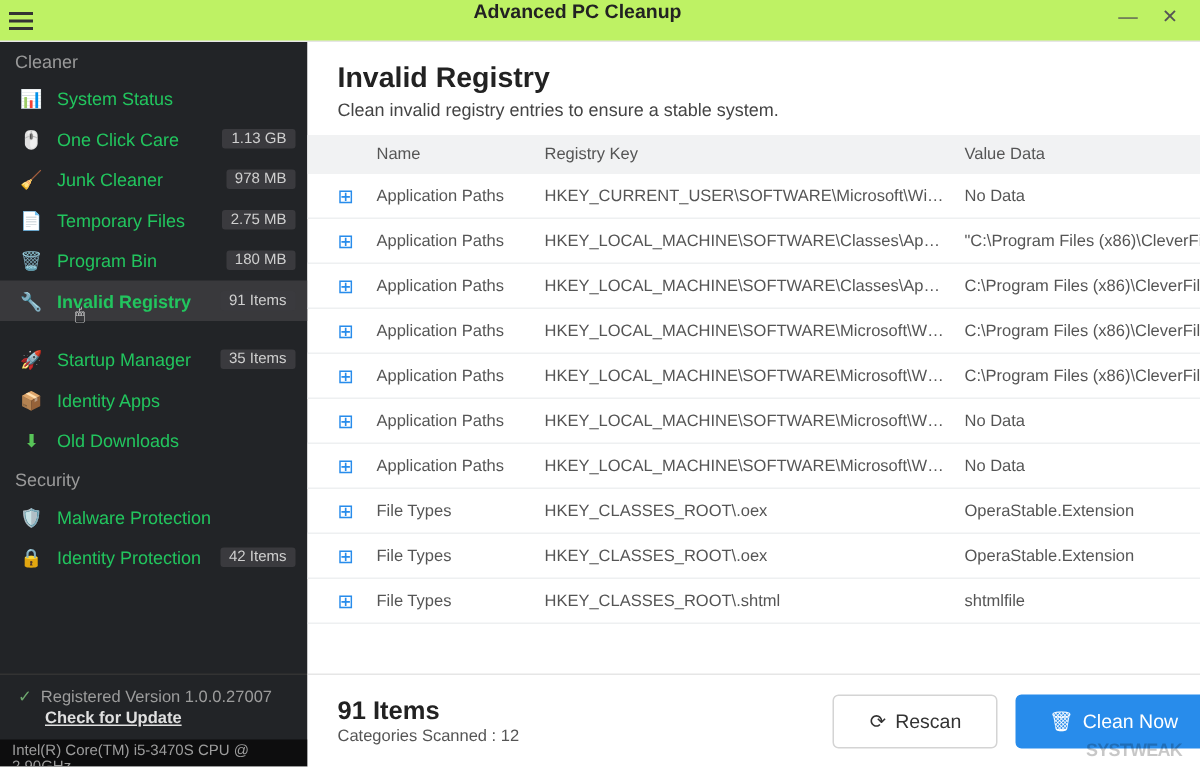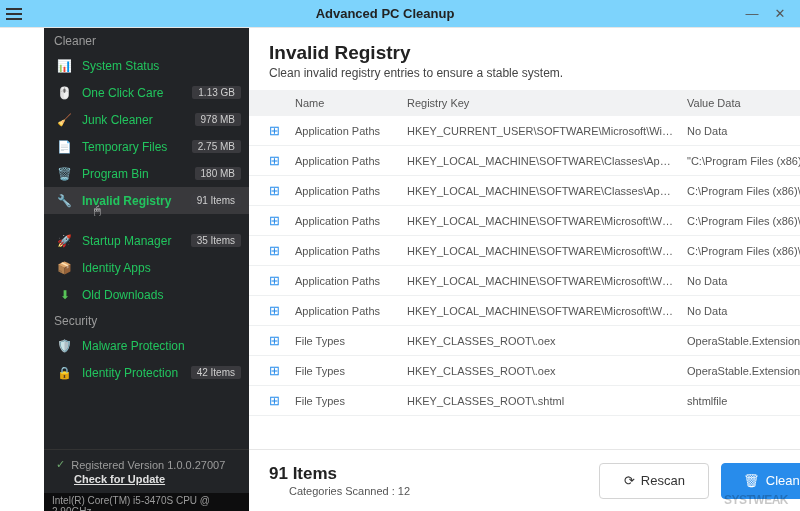--- a/index.html
+++ b/index.html
@@ -8,23 +8,22 @@
     font-size: 12px;
     width: 800px;
     height: 511px;
     overflow: hidden;
     background: #fff;
     color: #333;
   }
   
   .titlebar {
     height: 28px;
-    background: #7dd3fc;
-    display: flex;
-    align-items: center;
+    background: #bef264;
+    display: flex;
     border-bottom: 1px solid #e6e6e6;
   }
   .hamburger {
     width: 28px;
     height: 28px;
     display: flex;
     align-items: center;
     justify-content: center;
     cursor: pointer;
   }
@@ -54,21 +53,20 @@
   .main {
     display: flex;
     height: 483px;
   }
   .sidebar {
     width: 205px;
     background: #222427;
     color: #d8d8d8;
     display: flex;
     flex-direction: column;
-    margin-left: 44px;
   }
   .sidebar .sect {
     font-size: 12px;
     color: #9a9a9a;
     padding: 6px 10px 4px 10px;
   }
   .sidebar .item {
     display: flex;
     align-items: center;
     height: 27px;
@@ -200,21 +198,20 @@
   }
   .footer .fcount .big {
     font-size: 17px;
     font-weight: 700;
     color: #222;
   }
   .footer .fcount .small {
     font-size: 11px;
     color: #555;
     margin-top: 1px;
-    margin-left: 20px;
   }
   .btn {
     height: 36px;
     min-width: 110px;
     border-radius: 4px;
     font-size: 13px;
     font-weight: 500;
     display: flex;
     align-items: center;
     justify-content: center;

